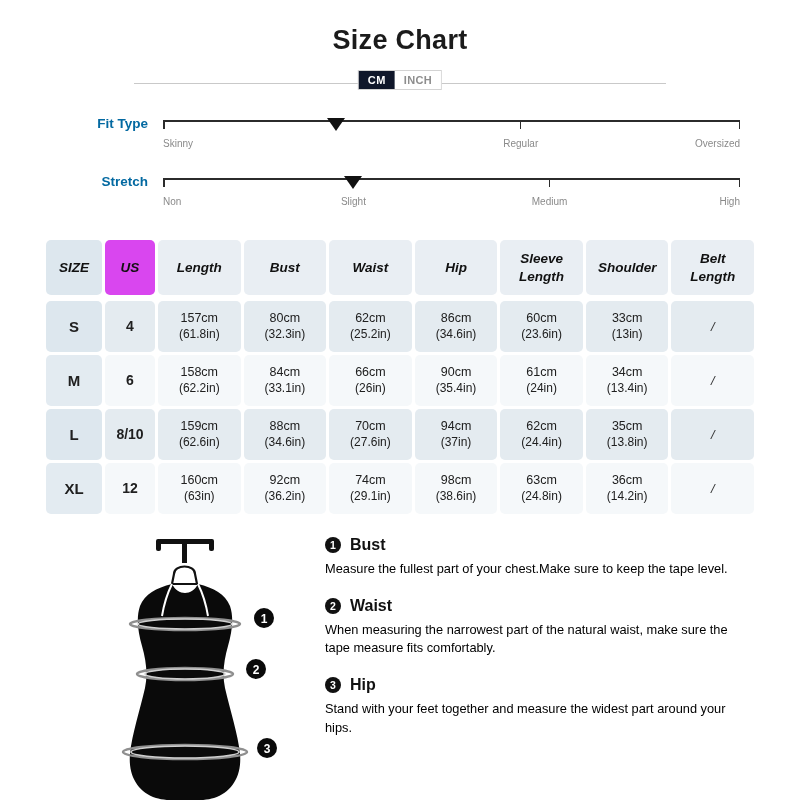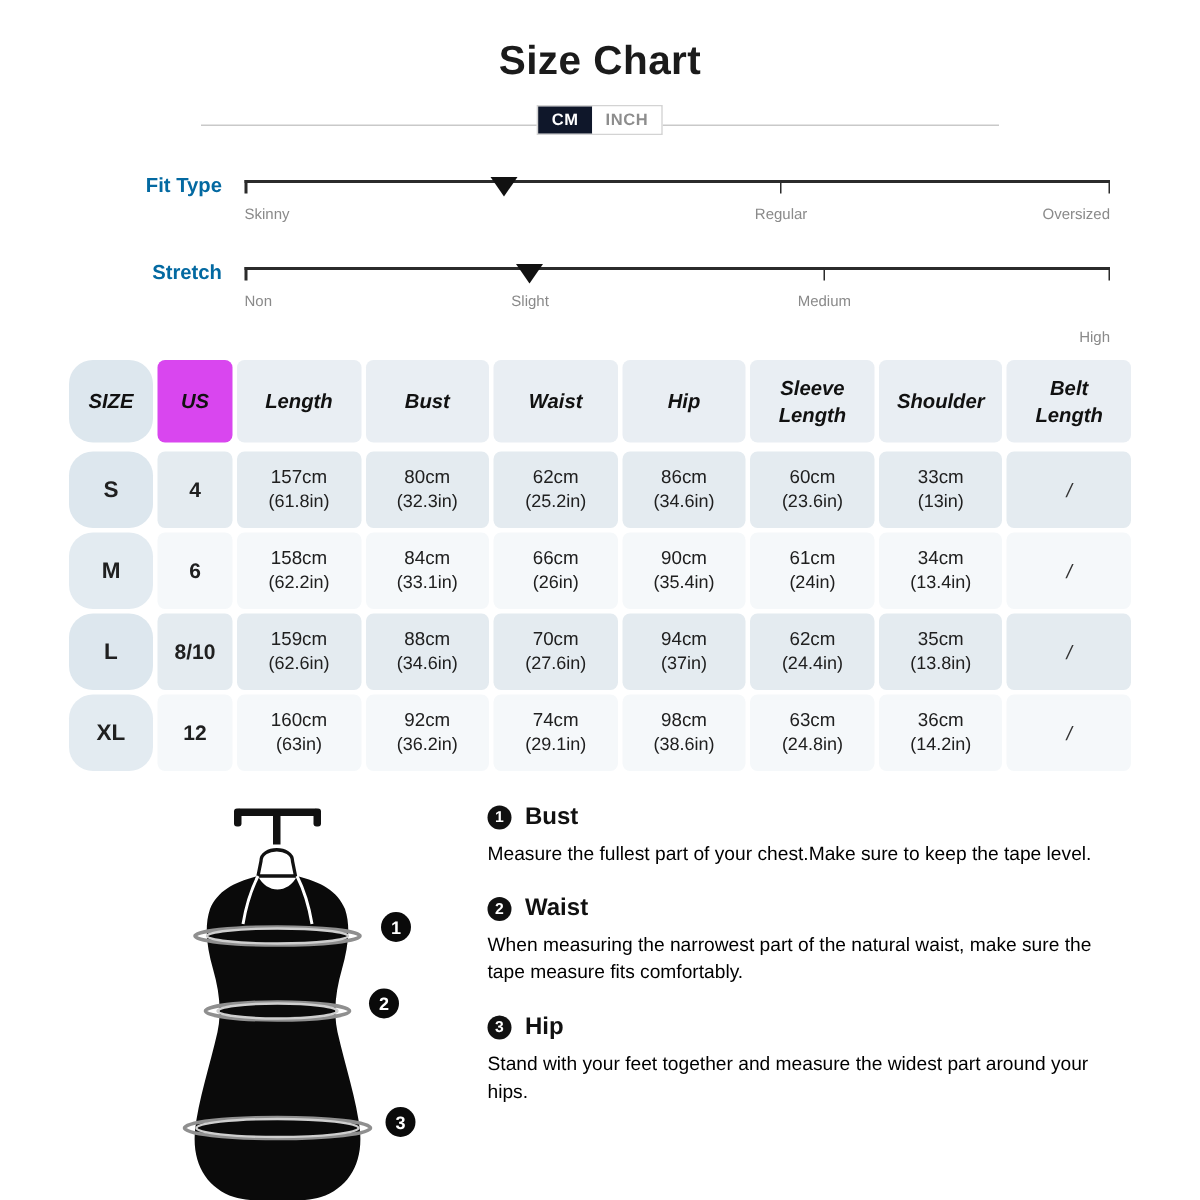--- a/index.html
+++ b/index.html
@@ -165,21 +165,20 @@
   .trow.header .tcell.us-col { background: #d946ef; }
 
   .trow.shade .tcell { background: #e4ebf0; }
   .trow.plain  .tcell { background: #f5f8fa; }
 
   .tcell.size-col {
     font-weight: 700;
     font-size: 15px;
     font-style: normal;
     background: #dde7ee !important;
-    border-radius: 16px;
   }
   .trow.plain .tcell.size-col { background: #e3ebf1 !important; }
   .tcell.us-col {
     font-weight: 700;
     font-size: 14px;
     font-style: normal;
   }
   .trow.header .tcell.us-col { font-style: italic; font-size: 13.5px; }
   .tcell .sub { font-size: 12px; }
   .tcell.slash { font-style: italic; color: #333; font-size: 13px; }
@@ -284,21 +283,21 @@
           <div class="slider-tick" style="left: calc(67% - 1px);"></div>
           <div class="slider-tick" style="left: calc(100% - 1.5px);"></div>
         </div>
       <div class="marker-host">
           <div class="slider-marker" style="left: 33%;"></div>
         </div>
       <div class="caps">
           <div class="slider-cap" style="left: 0px;">Non</div>
           <div class="slider-cap" style="left: 33%; transform: translateX(-50%);">Slight</div>
           <div class="slider-cap" style="left: 67%; transform: translateX(-50%);">Medium</div>
-          <div class="slider-cap" style="right: 0px; margin-top: 24px;">High</div>
+          <div class="slider-cap" style="right: 0px;">High</div>
         </div>
     </div>
   </div>
 
 </div>
 
 <div class="table">
   <div class="trow header">
       <div class="tcell c-size size-col">
         <div>SIZE</div>

